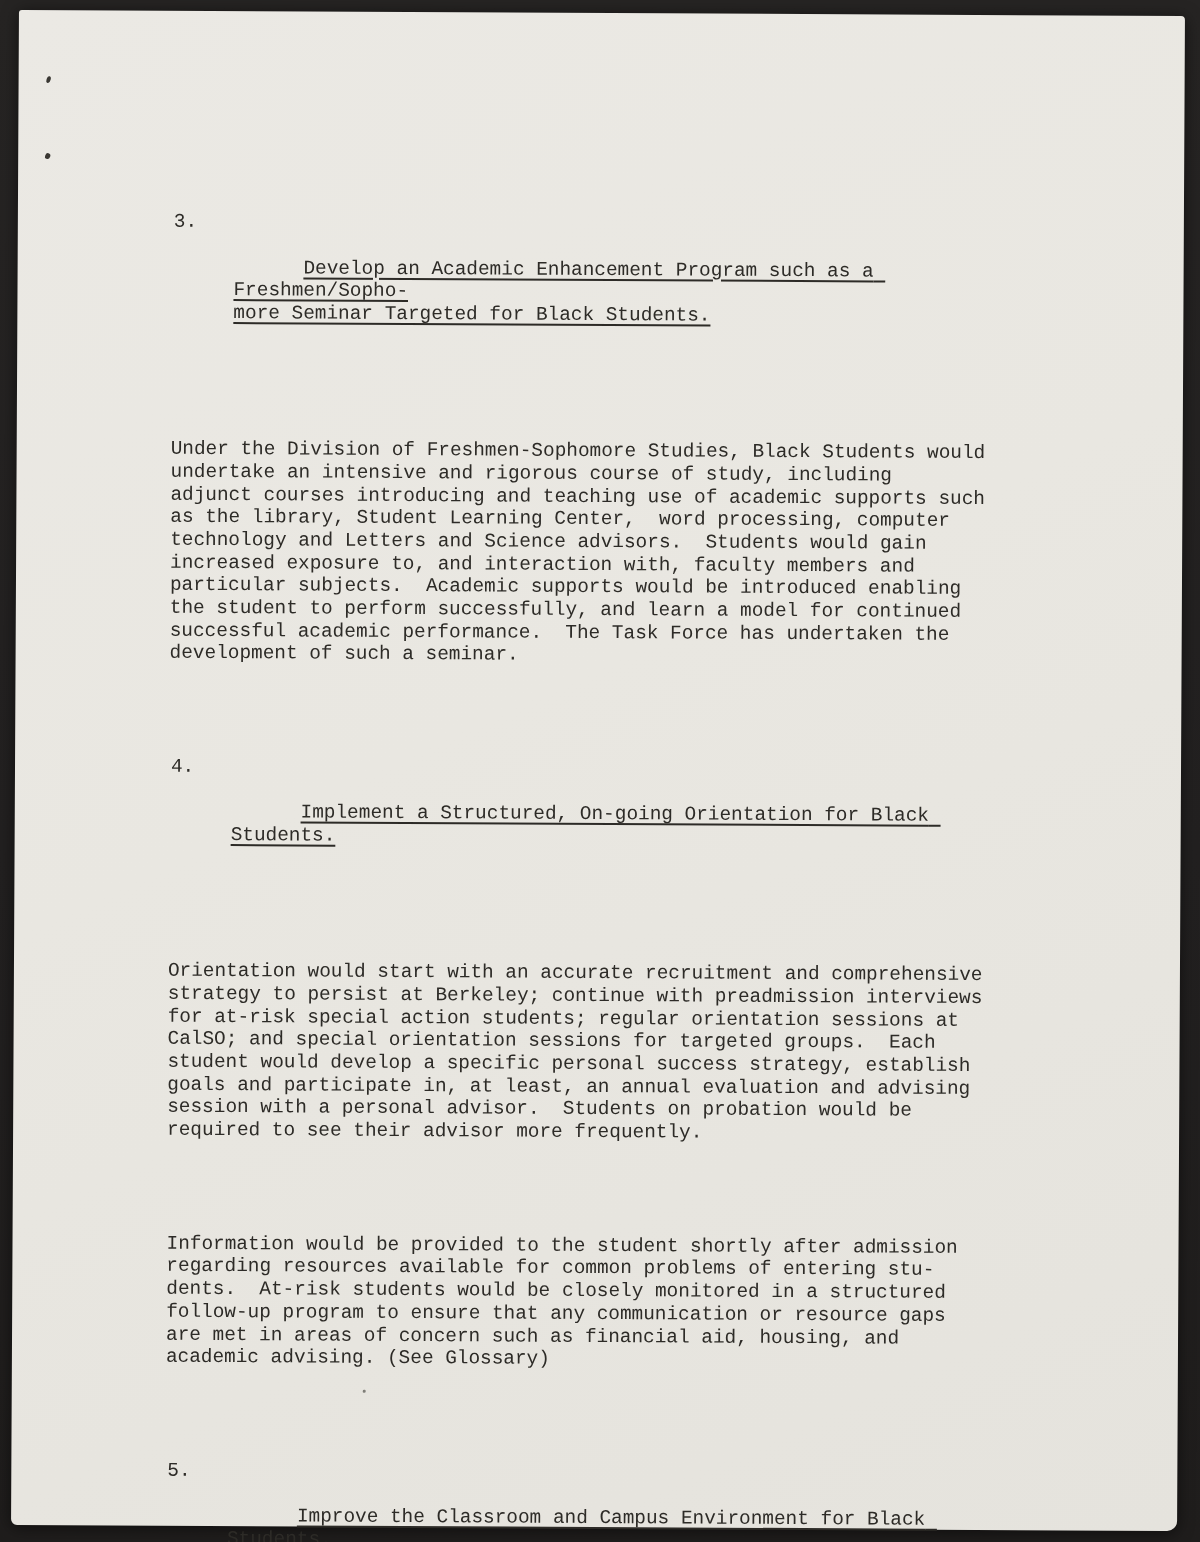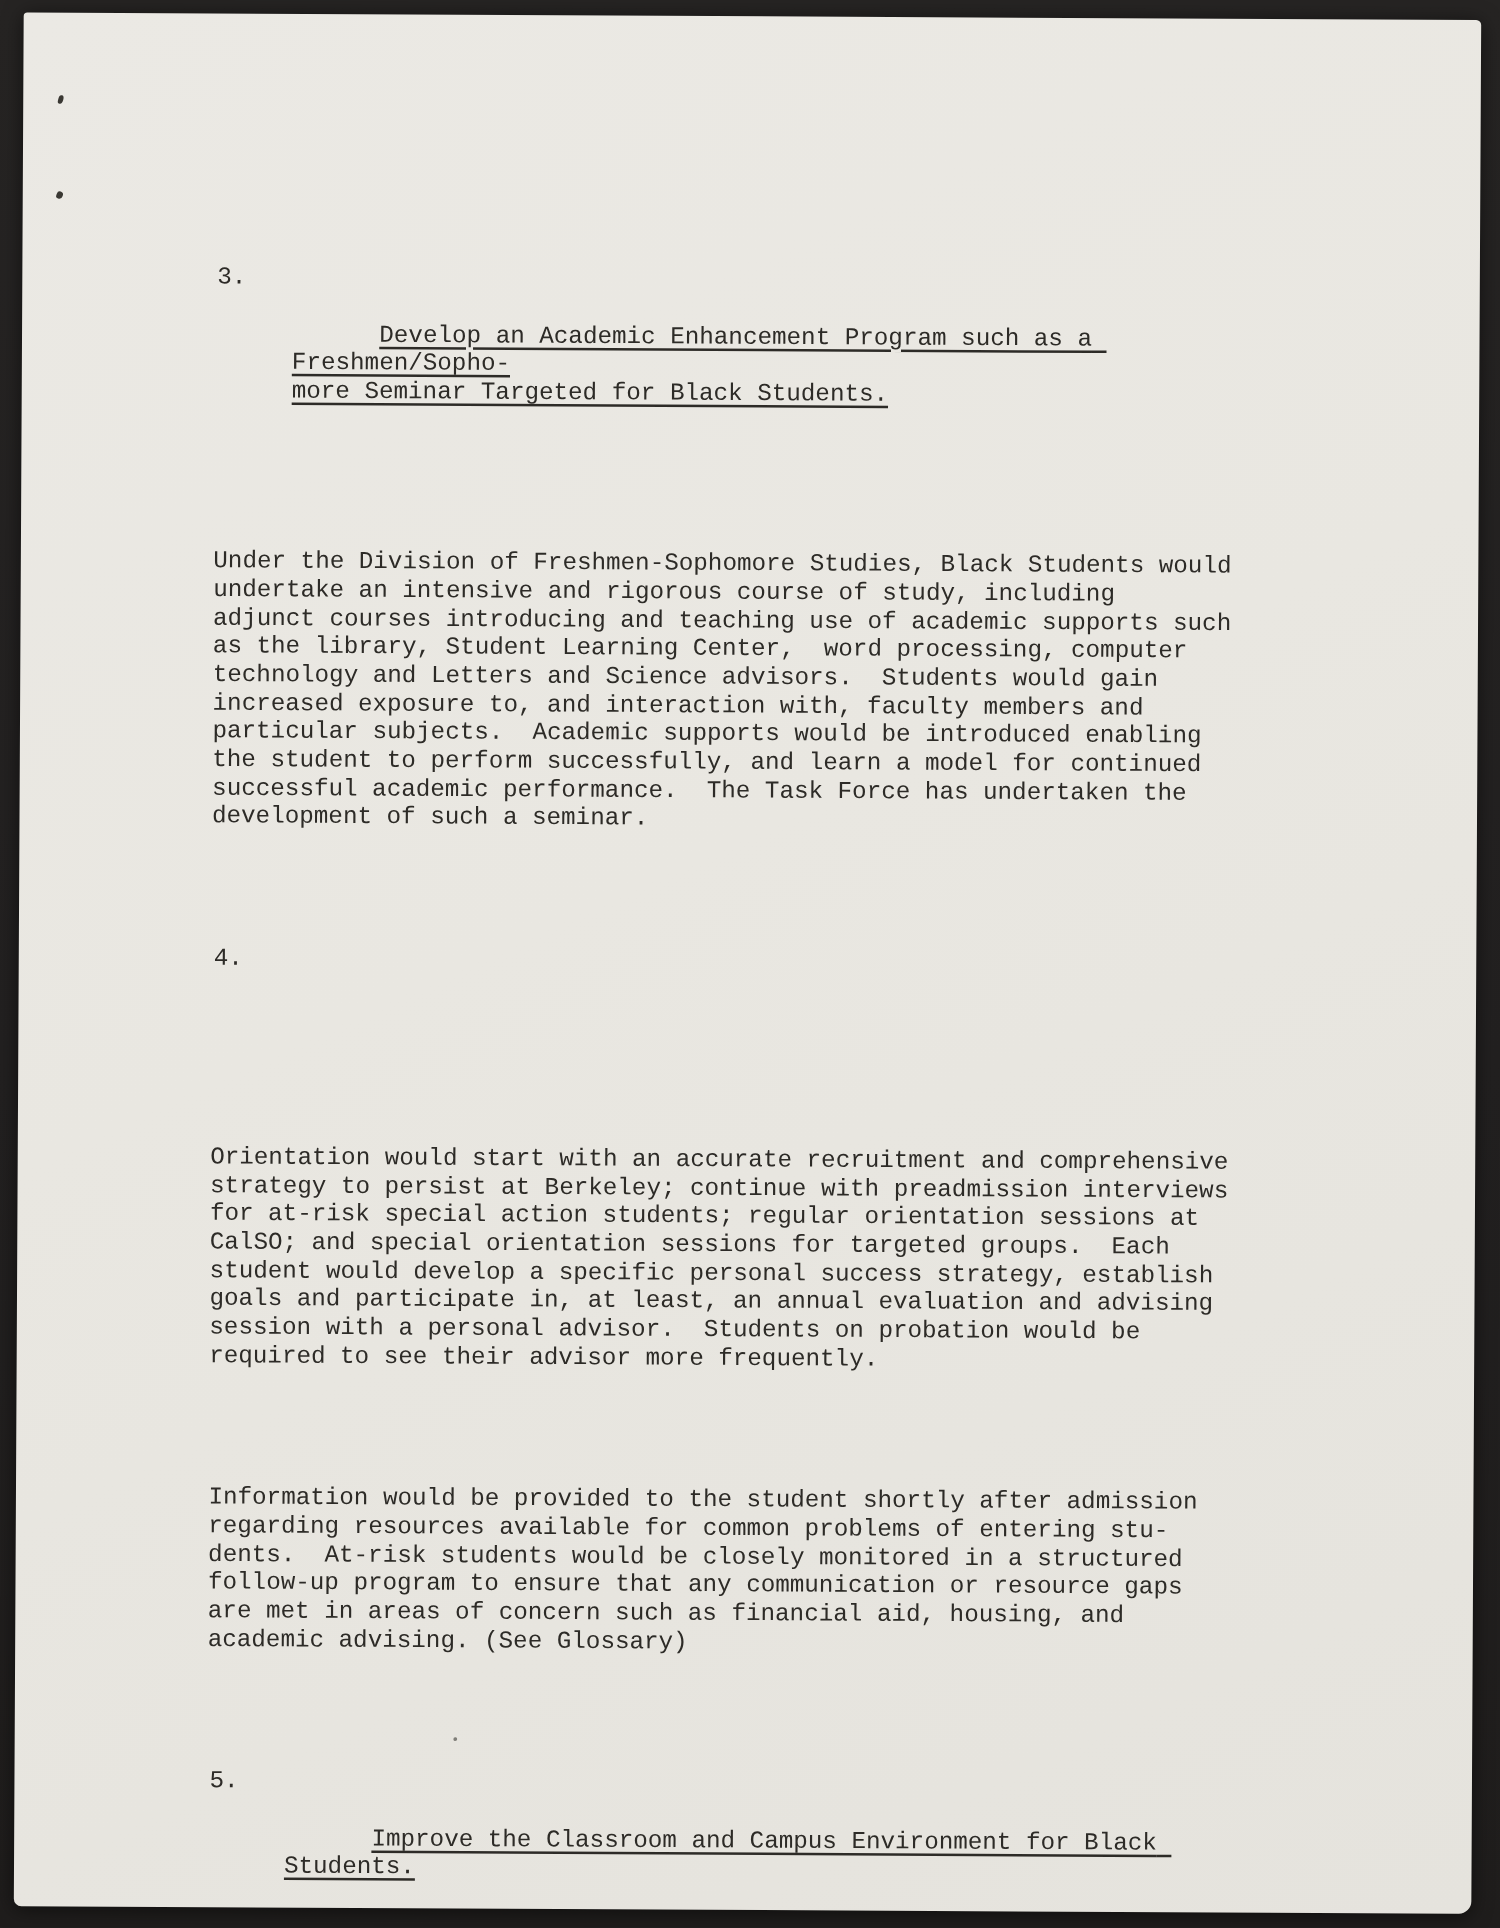--- a/index.html
+++ b/index.html
@@ -89,20 +89,21 @@
 as the library, Student Learning Center,  word processing, computer
 technology and Letters and Science advisors.  Students would gain
 increased exposure to, and interaction with, faculty members and
 particular subjects.  Academic supports would be introduced enabling
 the student to perform successfully, and learn a model for continued
 successful academic performance.  The Task Force has undertaken the
 development of such a seminar.</div>
 
     <div class="block heading">
       <span class="num">4.</span>
+      <span class="u">Implement a Structured, On-going Orientation for Black Students.</span>
     </div>
 
     <div class="block">Orientation would start with an accurate recruitment and comprehensive
 strategy to persist at Berkeley; continue with preadmission interviews
 for at-risk special action students; regular orientation sessions at
 CalSO; and special orientation sessions for targeted groups.  Each
 student would develop a specific personal success strategy, establish
 goals and participate in, at least, an annual evaluation and advising
 session with a personal advisor.  Students on probation would be
 required to see their advisor more frequently.</div>

